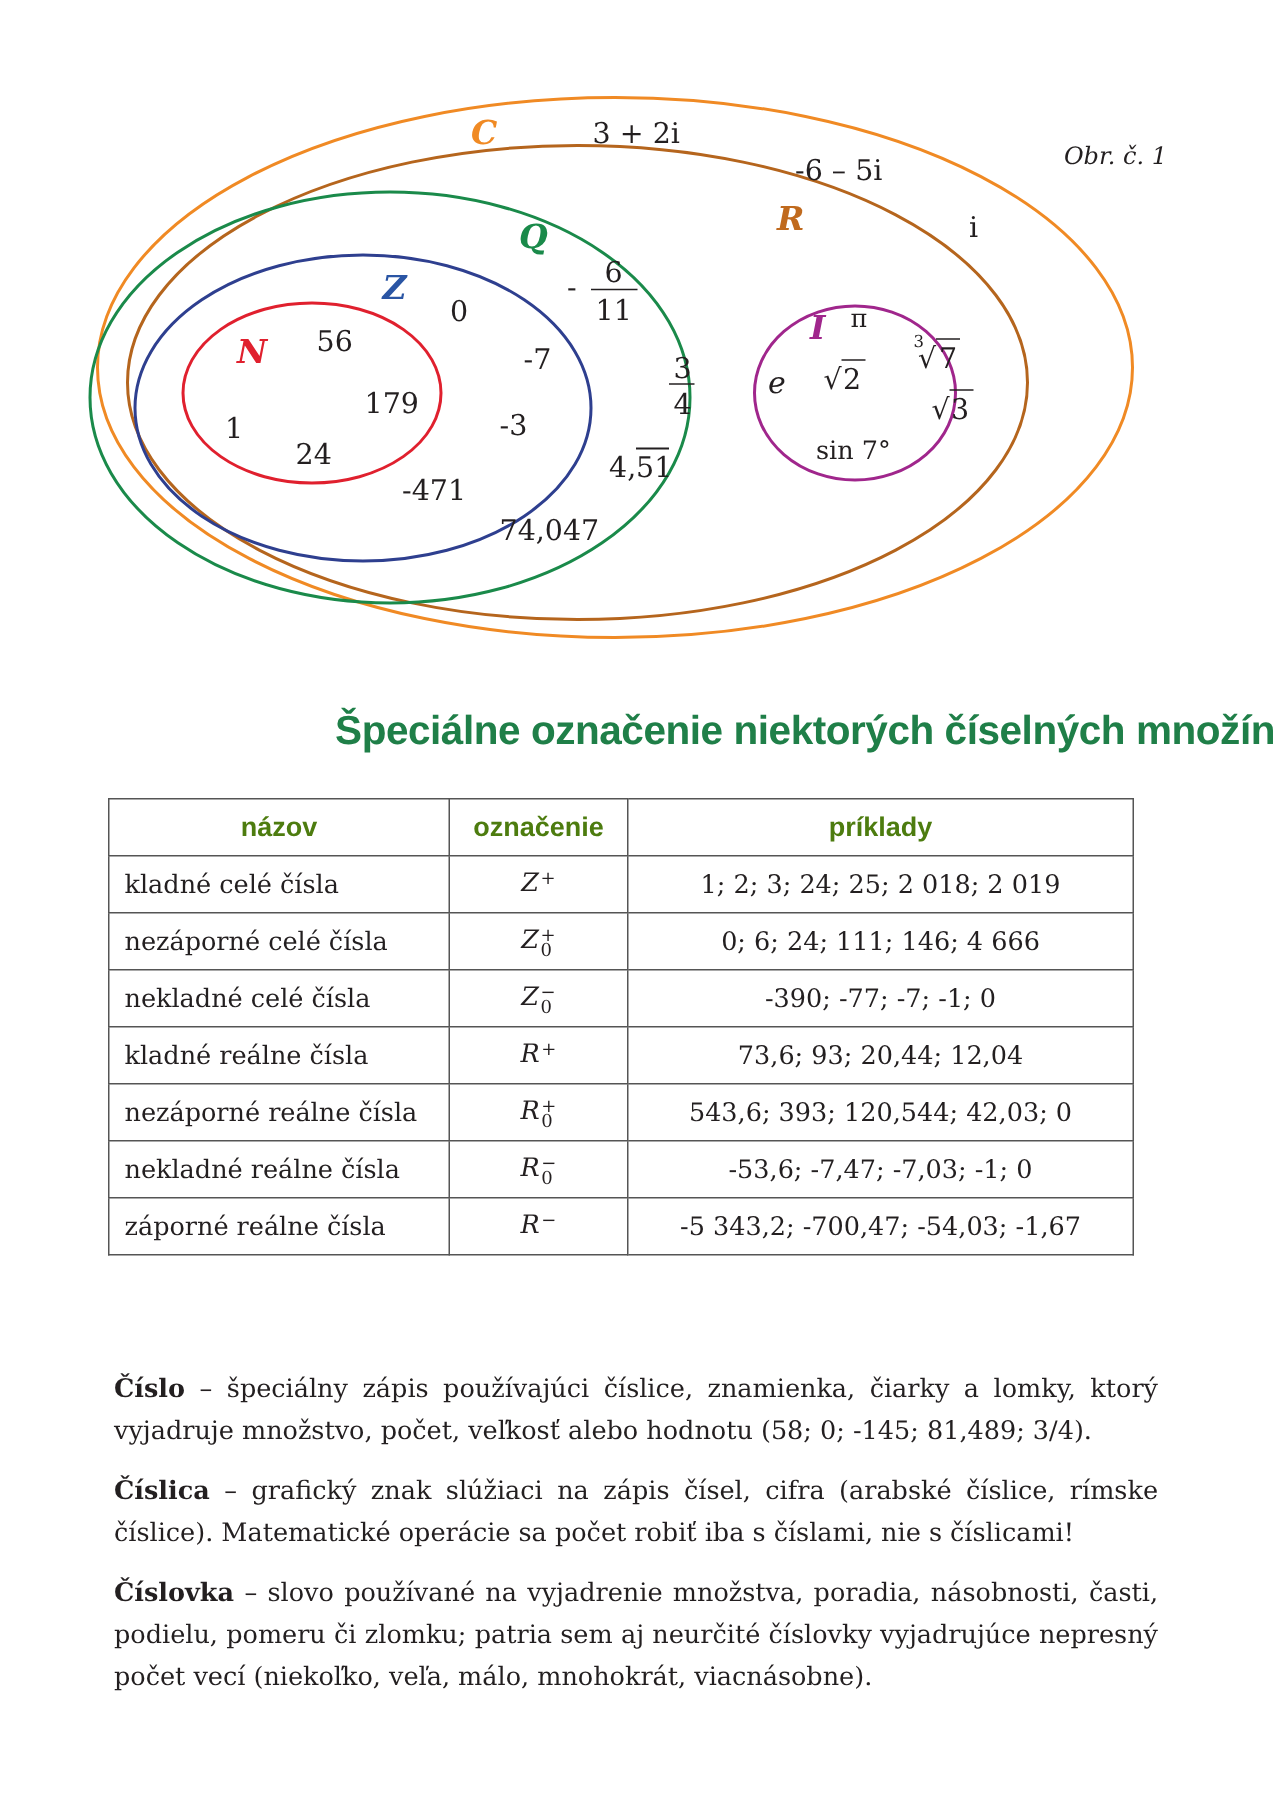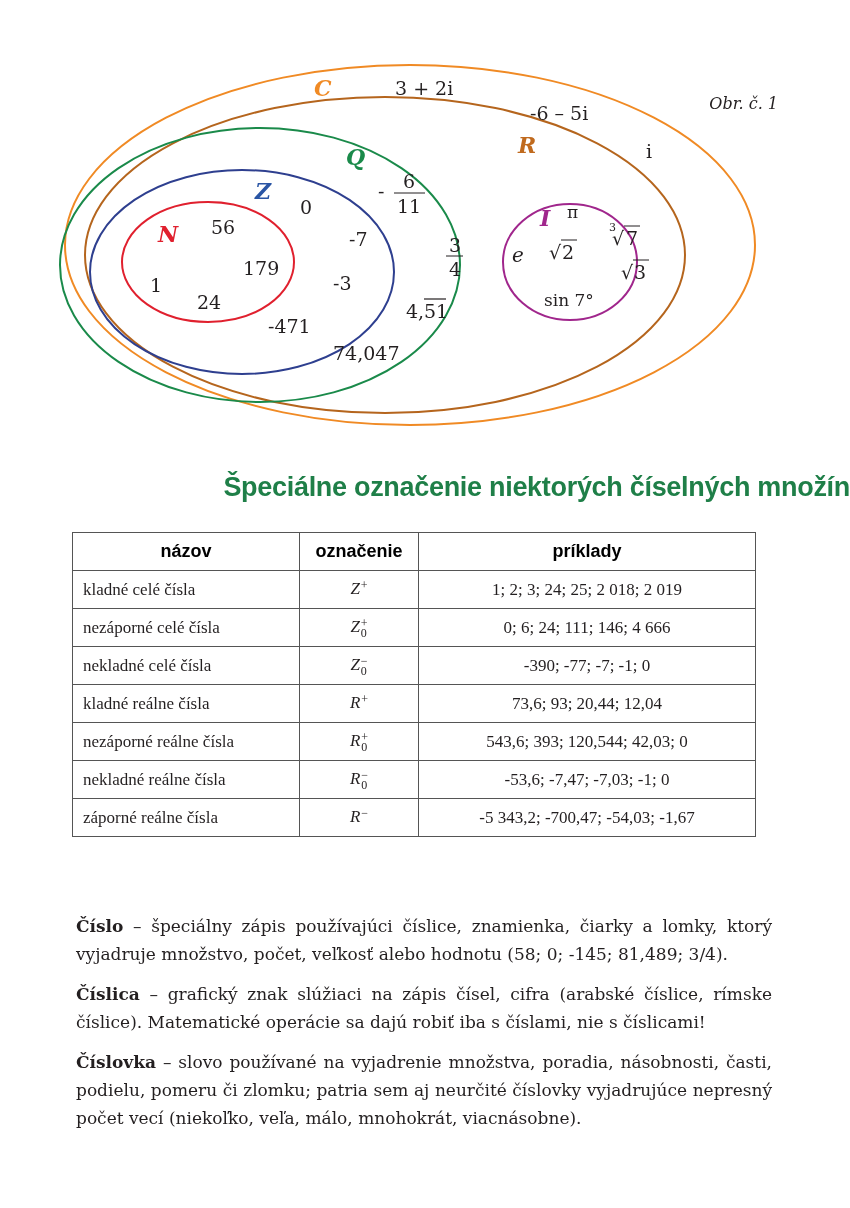--- a/index.html
+++ b/index.html
@@ -2,22 +2,22 @@
 <html><head>
 <meta charset="utf-8">
 <style>
   html, body { margin:0; padding:0; background:#ffffff; }
   body { width:850px; height:1208px; position:relative; overflow:hidden; font-family:"DejaVu Serif", serif; color:#231f20; }
   #venn { position:absolute; left:0; top:0; width:850px; height:440px; }
   #venn text { font-family:"DejaVu Serif", serif; fill:#231f20; }
   .caption { position:absolute; right:72px; top:62px; font-style:italic; font-size:16px; font-family:"DejaVu Serif", serif;margin-top:32px; }
   .heading { position:absolute; left:0; width:850px; top:472px; text-align:right; font-family:"Liberation Sans", sans-serif; font-weight:bold; font-size:27px; color:#1f7f48; letter-spacing:-0.3px; }
   table.sets { position:absolute; left:72px; top:532px; width:684px; border-collapse:collapse; font-size:17px; }
-  table.sets th, table.sets td { border:1px solid #555; height:37px; padding:0 10px;font-family:Liberation Serif, serif; }
-  table.sets th { color:#000000; font-family:"Liberation Sans", sans-serif; font-weight:bold; font-size:18px; text-align:center; }
+  table.sets th, table.sets td { border:1px solid #555; height:37px; padding:0 10px; }
+  table.sets th { color:#4d7c0f; font-family:"Liberation Sans", sans-serif; font-weight:bold; font-size:18px; text-align:center; }
   table.sets td.name { text-align:left; width:206px; }
   table.sets td.sym { text-align:center; width:98px; font-style:italic; }
   table.sets td.ex { text-align:center;margin-top:36px; }
   .sym .ss { display:inline-block; vertical-align:middle; line-height:10px; text-align:left; font-style:normal; font-size:12px; margin-left:1px; }
   .defs { position:absolute; left:76px; top:912px; width:696px; font-size:17px; line-height:28px; text-align:justify; }
   .defs p { margin:0 0 12px 0; }
   .defs b { font-weight:bold; }
 </style>
 </head>
 <body>
@@ -124,15 +124,15 @@
       <tr>
         <td class="name">záporné reálne čísla</td>
         <td class="sym"><span>R</span><span class="ss"><div>−</div><div style="min-height: 10px;"></div></span></td>
         <td class="ex">-5 343,2; -700,47; -54,03; -1,67</td>
       </tr>
     </tbody>
 </table>
 
 <div class="defs">
   <p><b>Číslo</b><span> – špeciálny zápis používajúci číslice, znamienka, čiarky a lomky, ktorý vyjadruje množstvo, počet, veľkosť alebo hodnotu (58; 0; -145; 81,489;  3/4).</span></p>
-  <p><b>Číslica</b><span> – grafický znak slúžiaci na zápis čísel, cifra (arabské číslice, rímske číslice). Matematické operácie sa dajú robiť iba s číslami, nie s číslicami!</span></p>
+  <p><b>Číslica</b><span> – grafický znak slúžiaci na zápis čísel, cifra (arabské číslice, rímske číslice). Matematické operácie sa počet robiť iba s číslami, nie s číslicami!</span></p>
   <p><b>Číslovka</b><span> – slovo používané na vyjadrenie množstva, poradia, násobnosti, časti, podielu, pomeru či zlomku; patria sem aj neurčité číslovky vyjadrujúce nepresný počet vecí (niekoľko, veľa, málo, mnohokrát, viacnásobne).</span></p>
 </div>
 
 </body></html>

